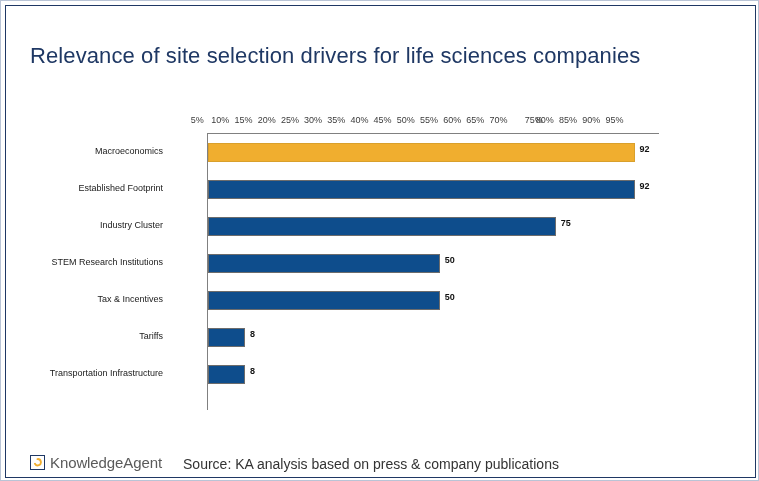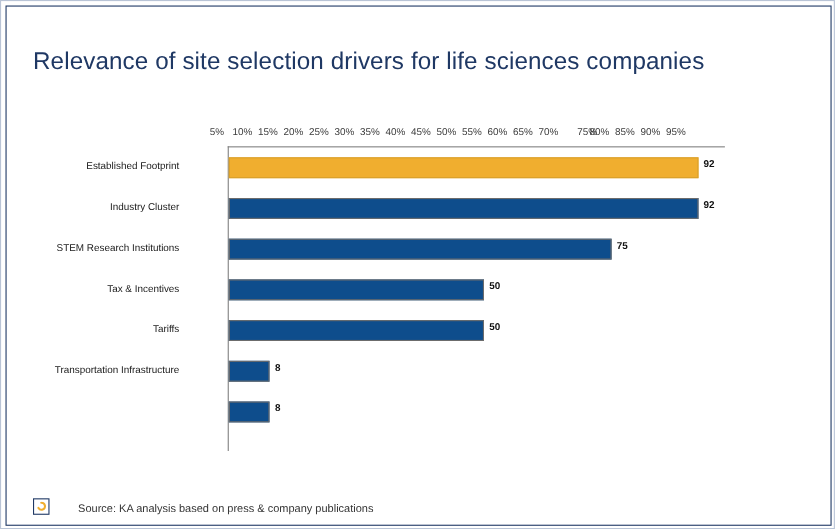--- a/index.html
+++ b/index.html
@@ -121,36 +121,37 @@
     margin-right:5px;
   }
   #logotext{
     font-size:15px;
     color:#5a5a5a;
     letter-spacing:-0.1px;
     white-space:nowrap;
   }
   #source{
     margin-left:21px;
-    font-size:10px;
+    font-size:14px;
     color:#333333;
     white-space:nowrap;
     padding-top:3px;
   }
 </style>
 </head>
 <body>
 
 <div id="slide">
   <div id="frame"></div>
 
   <div id="title">Relevance of site selection drivers for life sciences companies</div>
 
   <div id="chart">
     <div id="catlabels">
+        <div class="catlabel">Macroeconomics</div>
         <div class="catlabel">Established Footprint</div>
         <div class="catlabel">Industry Cluster</div>
         <div class="catlabel">STEM Research Institutions</div>
         <div class="catlabel">Tax &amp; Incentives</div>
         <div class="catlabel">Tariffs</div>
         <div class="catlabel">Transportation Infrastructure</div>
       </div>
     <div id="ticks">
         <span class="tick" style="left: 23.1795px;">5%</span>
         <span class="tick" style="left: 46.359px;">10%</span>
@@ -204,16 +205,17 @@
       </div>
   </div>
 
   <div id="footer">
     <div id="logo">
       <div id="logomark">
         <svg width="9" height="9" viewBox="0 0 10 10" aria-hidden="true">
           <path d="M5 1.2 A3.5 3.5 0 1 1 2.2 6.4" fill="none" stroke="#F0AE2F" stroke-width="2.1" stroke-linecap="round"></path>
         </svg>
       </div>
+      <div id="logotext">KnowledgeAgent</div>
     </div>
     <div id="source">Source: KA analysis based on press &amp; company publications</div>
   </div>
 </div>
 
 </body></html>

